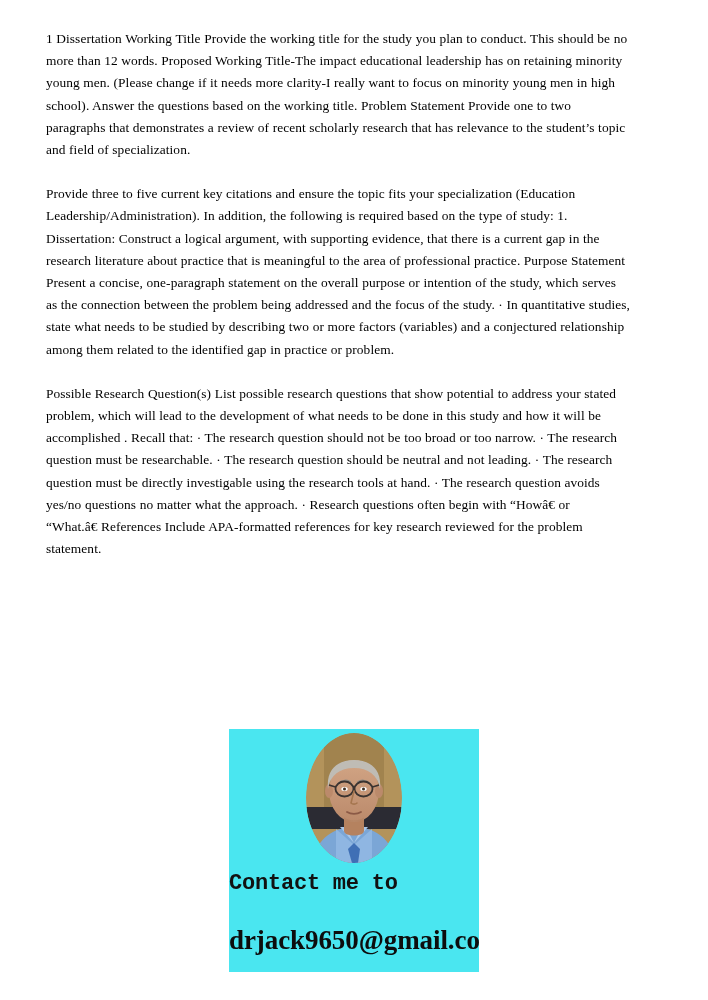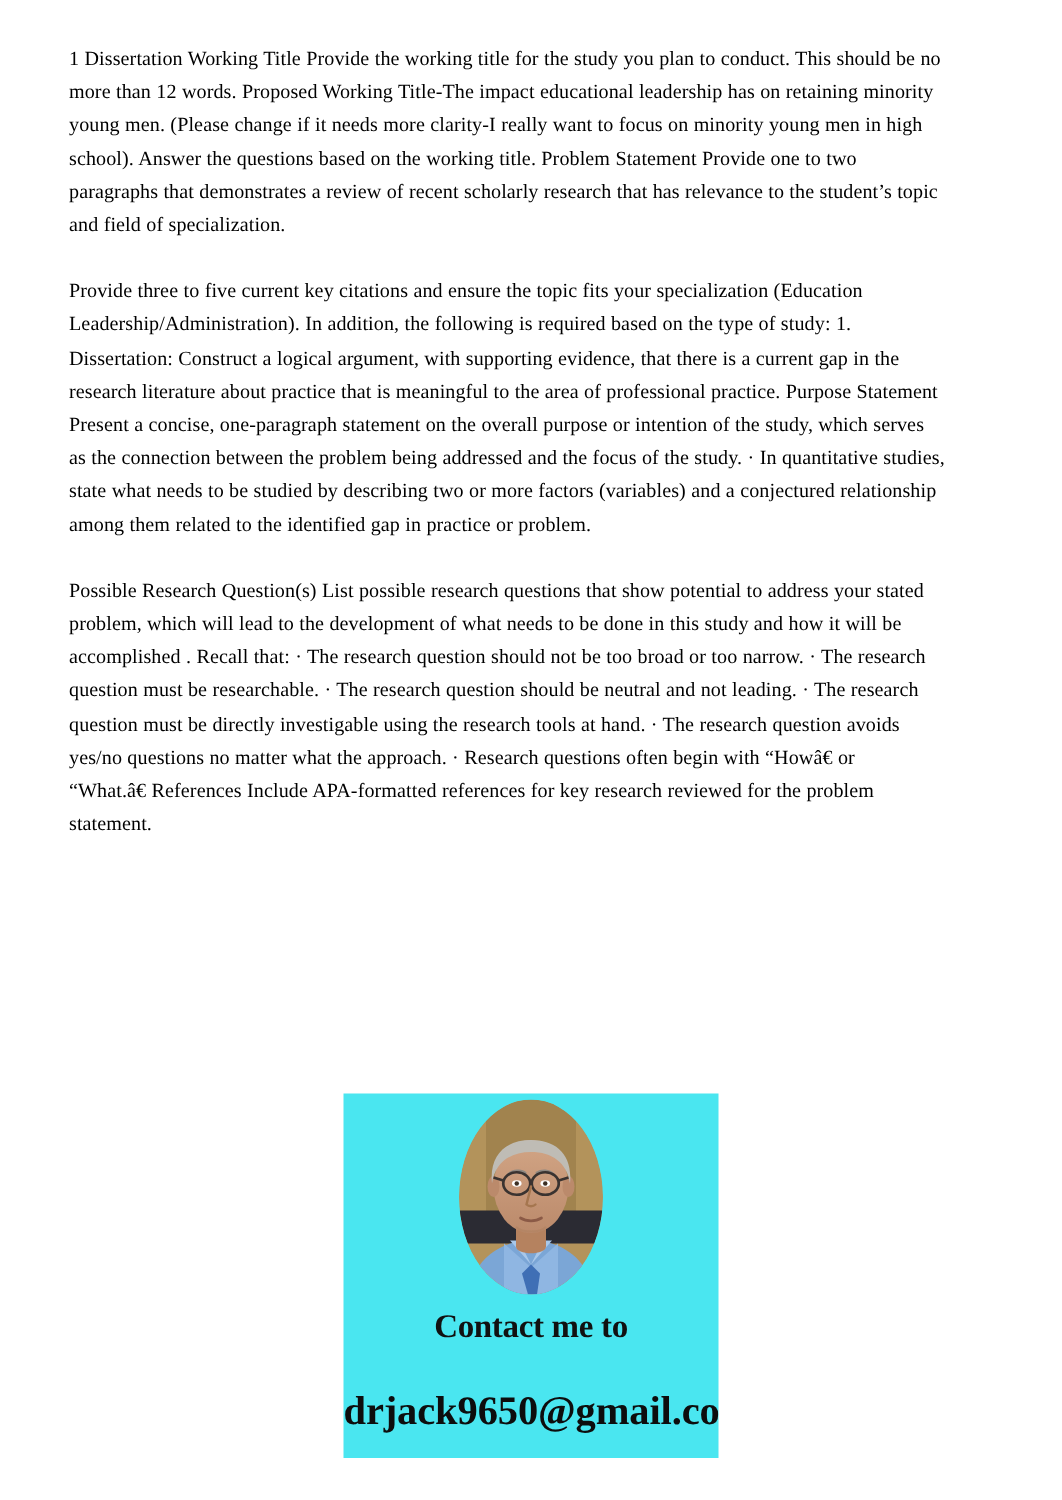--- a/index.html
+++ b/index.html
@@ -69,22 +69,22 @@
     display: block;
     width: 96px;
     height: 130px;
   }
 
   .card-heading {
     position: absolute;
     left: 0;
     right: 0;
     top: 140px;
-    text-align: center;
-    font-family: Liberation Serif, serif;
+    text-align: left;
+    font-family: Liberation Mono, monospace;
     font-weight: bold;
     font-size: 22px;
     line-height: 30px;
     color: #111111;
     letter-spacing: -0.01em;
   }
   .card-heading .hl { display: block; }
 
   .card-email {
     position: absolute;

